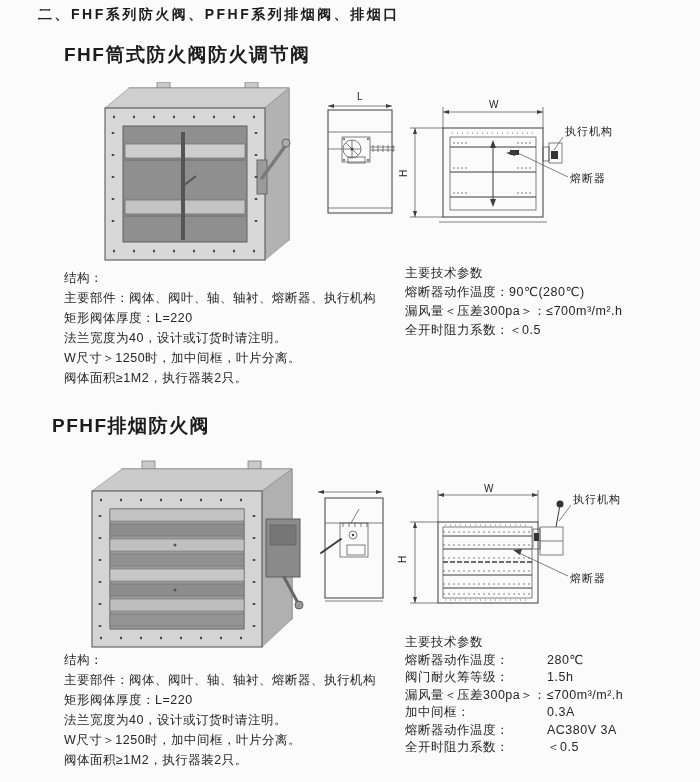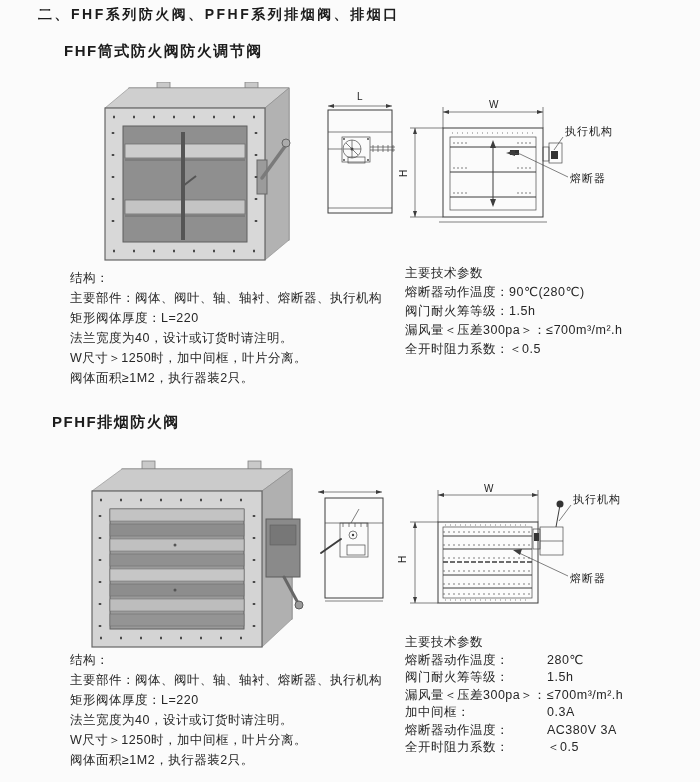--- a/index.html
+++ b/index.html
@@ -4,23 +4,23 @@
 <style>
   html,body{margin:0;padding:0;}
   body{
     width:700px;height:782px;position:relative;
     background:#fbfbfb;color:#1c1c1c;
     font-family:"Liberation Sans","DejaVu Sans",sans-serif;
     overflow:hidden;
   }
   .abs{position:absolute;}
   .page-title{font-size:14px;font-weight:bold;letter-spacing:2.5px;white-space:nowrap;}
-  .sec-heading{font-size:15px;font-weight:bold;letter-spacing:1.5px;white-space:nowrap;}
+  .sec-heading{font-size:19px;font-weight:bold;letter-spacing:1.5px;white-space:nowrap;}
   .txt{font-size:12.5px;letter-spacing:0.5px;color:#262626;}
-  .struct .line{line-height:20px;white-space:nowrap;margin-left:6px;}
+  .struct .line{line-height:20px;white-space:nowrap;}
   .params .row{white-space:nowrap;}
   .params1 .row{line-height:19px;}
   .params2 .row{line-height:17.5px;}
   .params1 .lbl{display:inline-block;min-width:100px;}
   .params2 .lbl{display:inline-block;min-width:142px;}
   svg{display:block;}
   svg text{font-family:"Liberation Sans","DejaVu Sans",sans-serif;fill:#222;}
   .dimtext{font-size:10px;}
   .cntext{font-size:11px;letter-spacing:1px;}
   .ln{stroke:#3d3d3d;stroke-width:1;fill:none;}
@@ -139,21 +139,20 @@
   <div class="line">主要部件：阀体、阀叶、轴、轴衬、熔断器、执行机构</div>
   <div class="line">矩形阀体厚度：L=220</div>
   <div class="line">法兰宽度为40，设计或订货时请注明。</div>
   <div class="line">W尺寸＞1250时，加中间框，叶片分离。</div>
   <div class="line">阀体面积≥1M2，执行器装2只。</div>
 </div>
 
 <div class="abs txt params params1" style="left:405px;top:264px;width:280px;">
   <div class="row">主要技术参数</div>
   <div class="row"><span class="lbl">熔断器动作温度：</span><span>90℃(280℃)</span></div>
-  <div class="row"><span class="lbl">阀门耐火筹等级：</span><span>1.5h</span></div>
   <div class="row"><span class="lbl">漏风量＜压差300pa＞：</span><span>≤700m³/m².h</span></div>
   <div class="row"><span class="lbl">全开时阻力系数：</span><span>＜0.5</span></div>
 </div>
 
 <div class="abs sec-heading" style="left:52px;top:413px;">PFHF排烟防火阀</div>
 
 <svg class="abs" style="left:70px;top:455px;" width="245" height="200" viewBox="0 0 245 200">
   <rect x="72" y="6" width="13" height="10" fill="#c9c9c9" stroke="#808080" stroke-width="0.8"></rect>
   <rect x="178" y="6" width="13" height="10" fill="#c9c9c9" stroke="#808080" stroke-width="0.8"></rect>
   <rect x="52" y="14" width="170" height="150" fill="#c2c2c2" stroke="#7a7a7a"></rect>

